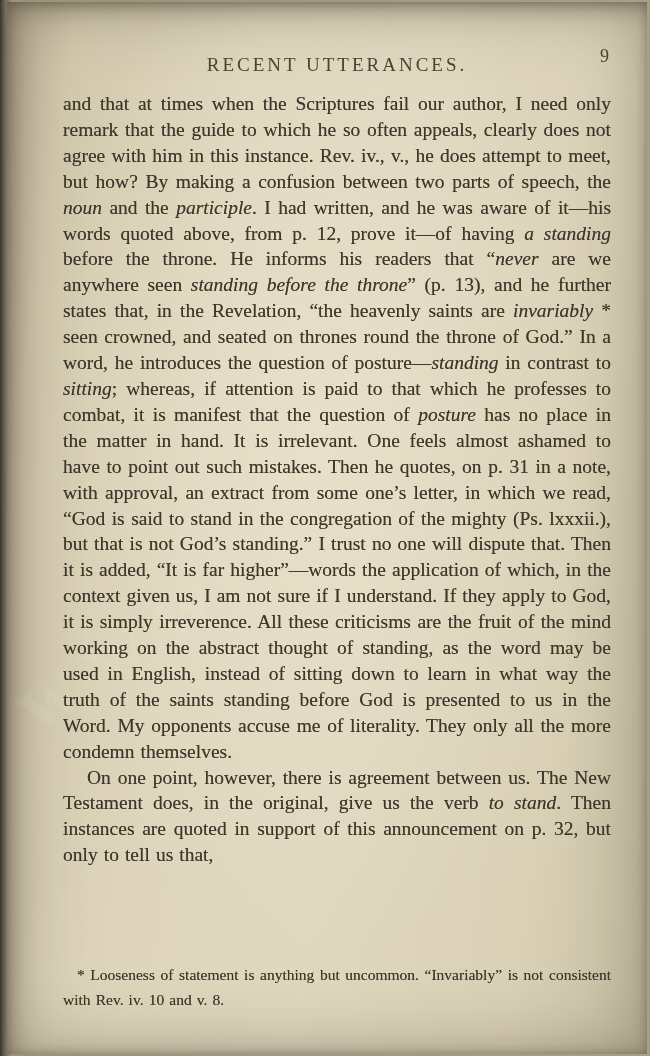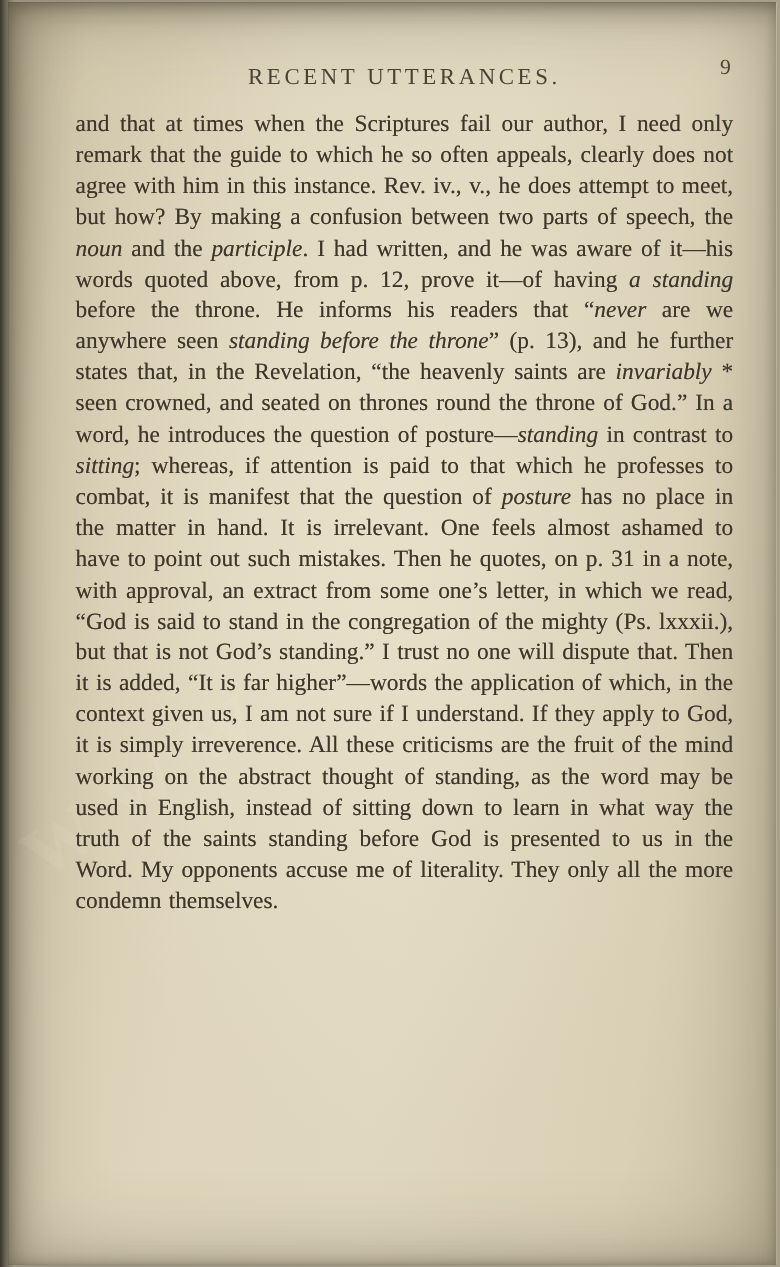--- a/index.html
+++ b/index.html
@@ -88,15 +88,19 @@
 
 <div class="scan">
   <div class="paper">
     <div class="watermark">www</div>
     <div class="header">
       <span class="running-title">RECENT UTTERANCES.</span>
       <span class="page-number">9</span>
     </div>
     <div class="text-block">
         <p class="para"><span>and that at times when the Scriptures fail our author, I need only remark that the guide to which he so often appeals, clearly does not agree with him in this instance. Rev. iv., v., he does attempt to meet, but how?  By making a confusion between two parts of speech, the </span><i>noun</i><span> and the </span><i>participle</i><span>.  I had written, and he was aware of it—his words quoted above, from p. 12, prove it—of having </span><i>a standing</i><span> before the throne.  He informs his readers that “</span><i>never</i><span> are we anywhere seen </span><i>standing before the throne</i><span>” (p. 13), and he further states that, in the Revelation, “the heavenly saints are </span><i>invariably</i><span> * seen crowned, and seated on thrones round the throne of God.”  In a word, he introduces the question of posture—</span><i>standing</i><span> in contrast to </span><i>sitting</i><span>; whereas, if attention is paid to that which he professes to combat, it is manifest that the question of </span><i>posture</i><span> has no place in the matter in hand.  It is irrelevant.  One feels almost ashamed to have to point out such mistakes.  Then he quotes, on p. 31 in a note, with approval, an extract from some one’s letter, in which we read, “God is said to stand in the congregation of the mighty (Ps. lxxxii.), but that is not God’s standing.”  I trust no one will dispute that.  Then it is added, “It is far higher”—words the application of which, in the context given us, I am not sure if I understand.  If they apply to God, it is simply irreverence.  All these criticisms are the fruit of the mind working on the abstract thought of standing, as the word may be used in English, instead of sitting down to learn in what way the truth of the saints standing before God is presented to us in the Word.  My opponents accuse me of literality.  They only all the more condemn themselves.</span></p>
+        <p class="para indent"><span>On one point, however, there is agreement between us. The New Testament does, in the original, give us the verb </span><i>to stand</i><span>.  Then instances are quoted in support of this announcement on p. 32, but only to tell us that,</span></p>
+      </div>
+    <div class="footnote">
+        <p><span>* Looseness of statement is anything but uncommon.  “Invariably” is not consistent with Rev. iv. 10 and v. 8.</span></p>
       </div>
   </div>
 </div>
 
 </body></html>

